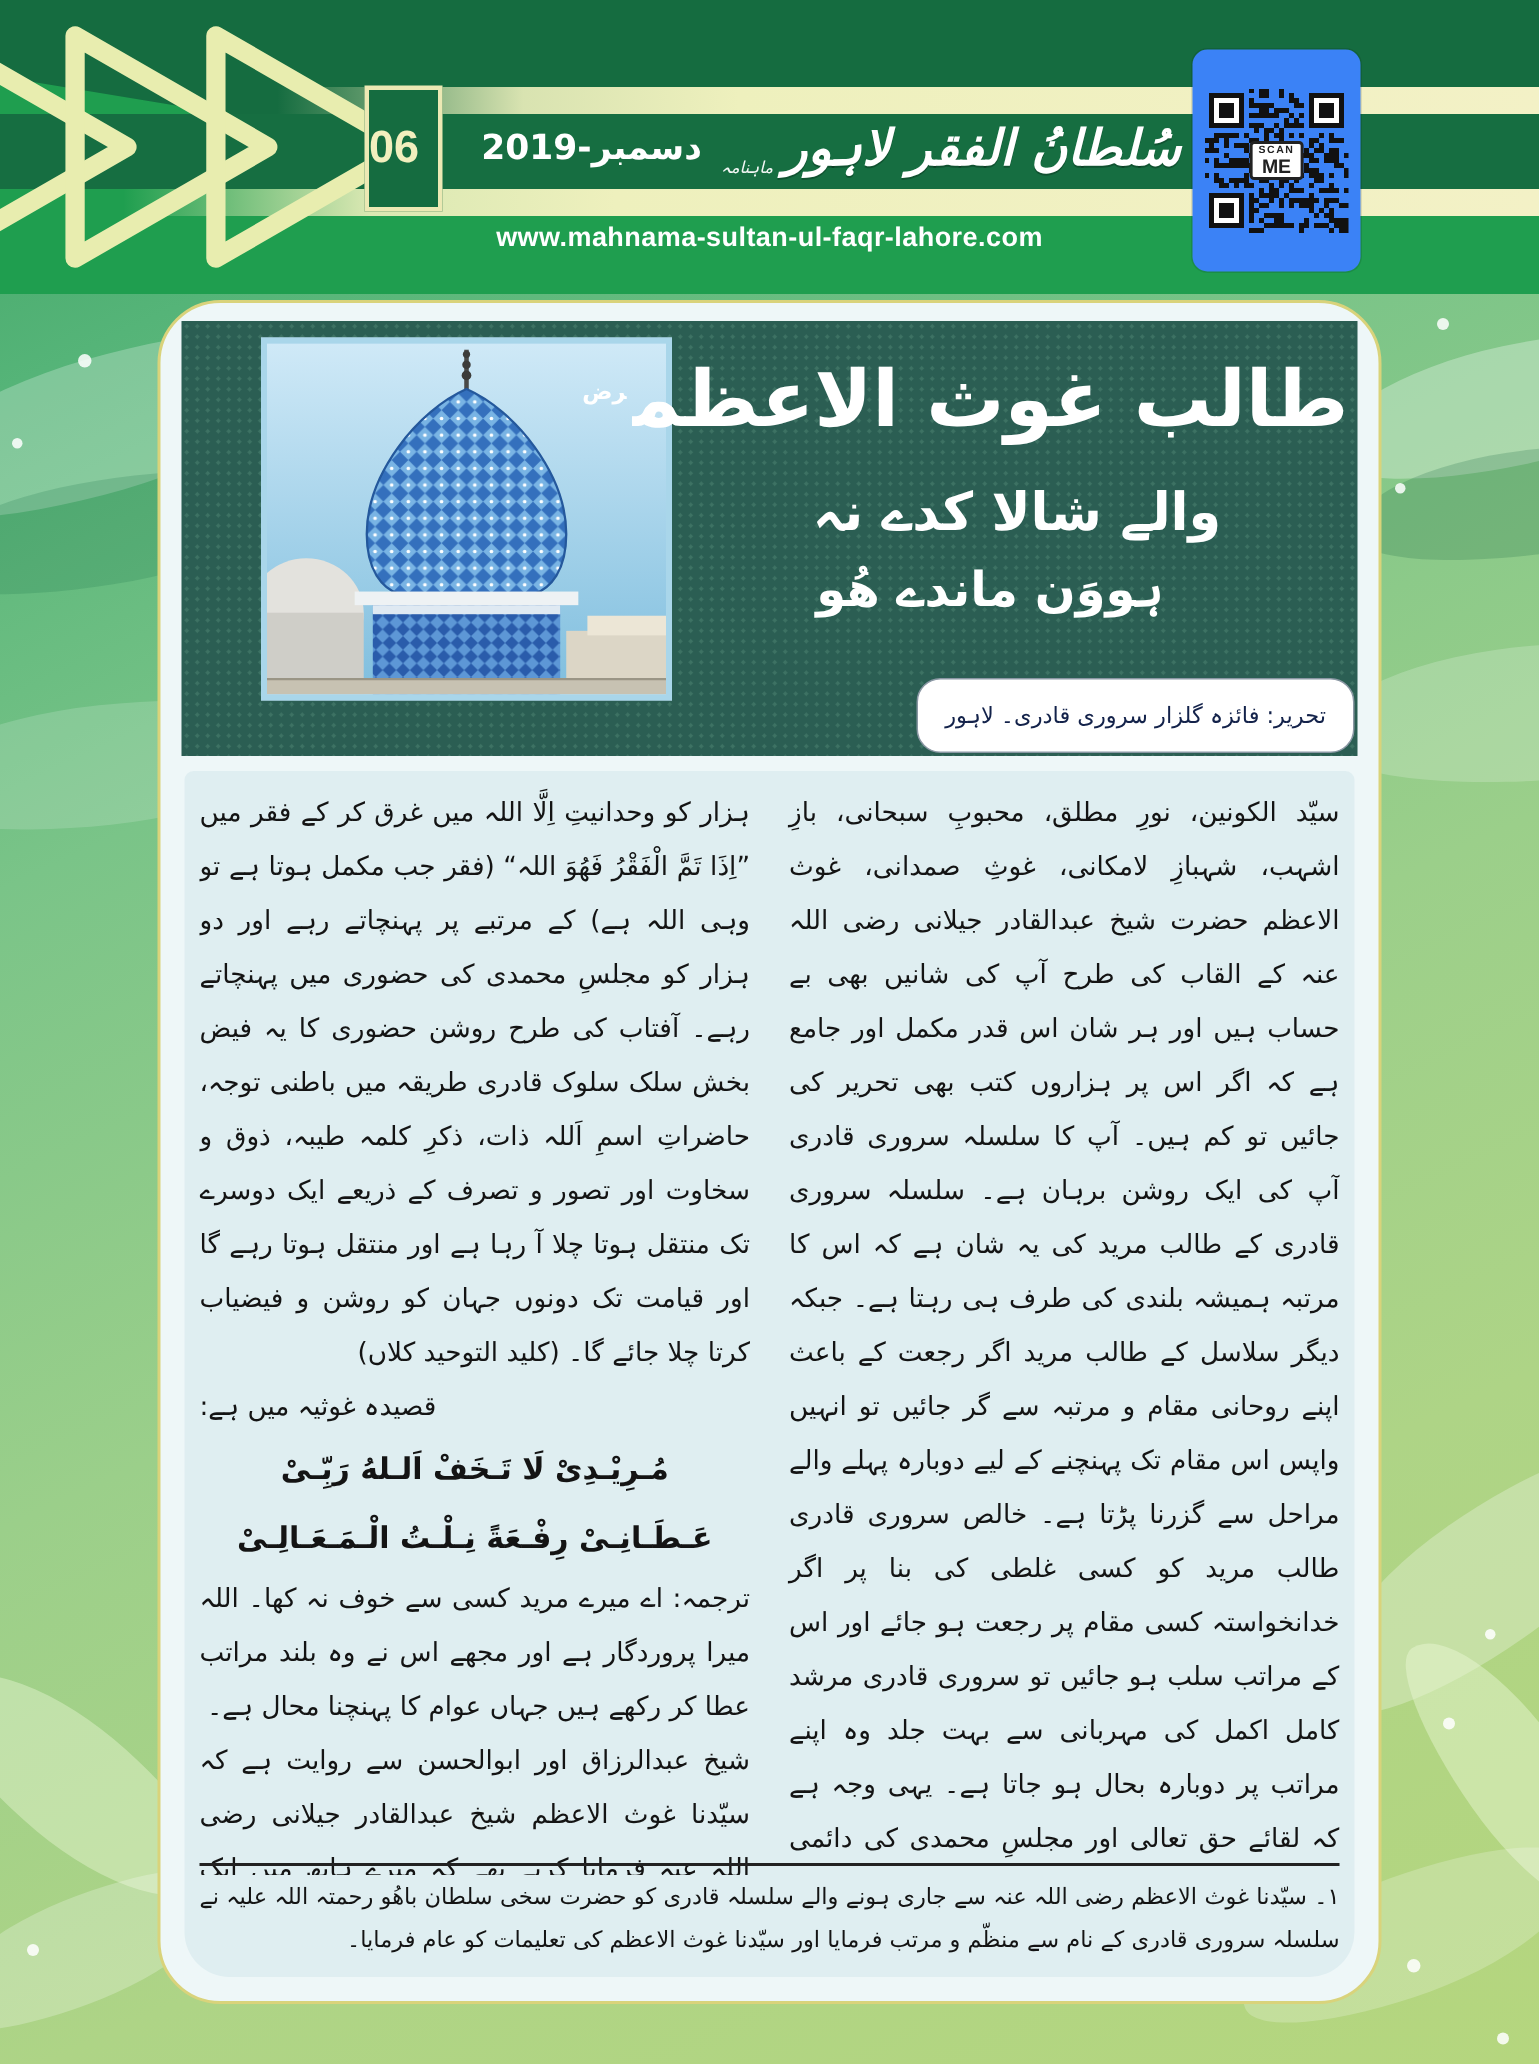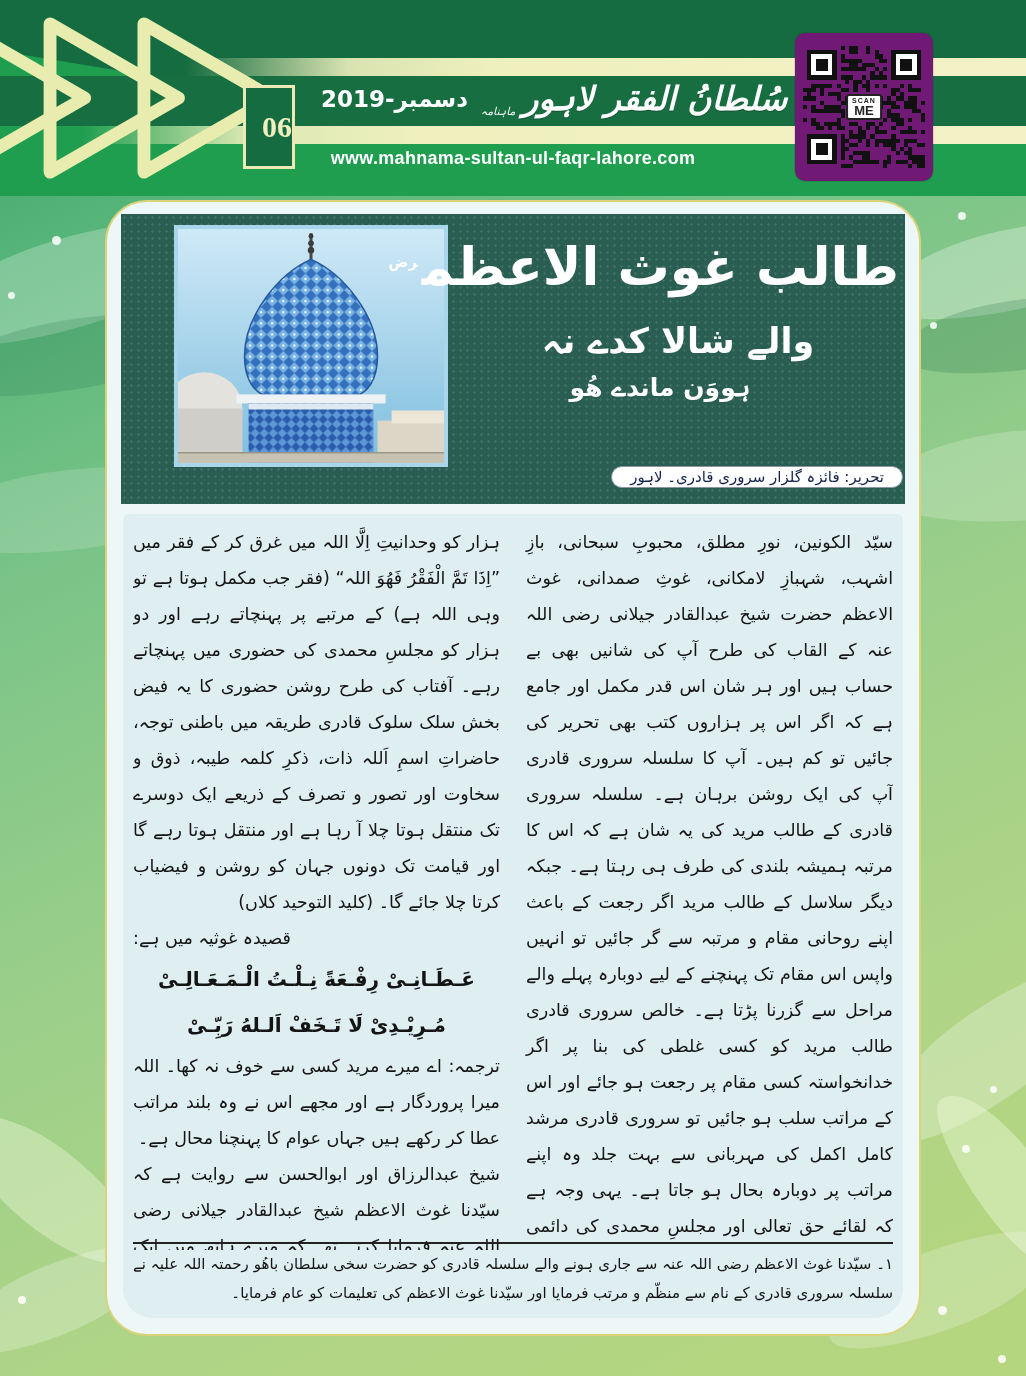--- a/index.html
+++ b/index.html
@@ -14,29 +14,29 @@
   
   .hdr{position:absolute;left:0;top:0;width:100%;height:196px;background:#1f9e4f;overflow:hidden;}
   .hdr-dark{position:absolute;inset:0;background:#156c40;
             clip-path:polygon(0 0,100% 0,100% 30%,63% 30%,30% 52%,0 26%);}
   .stripe{position:absolute;left:0;right:0;height:18px;}
   .s1{top:58px;background:linear-gradient(90deg,rgba(238,240,189,0) 18%,rgba(238,240,189,.9) 34%,#eef0bd 48%,#f3f1c6 100%);}
   .band{position:absolute;left:0;right:0;top:76px;height:50px;background:#166e41;}
   .s2{top:126px;background:linear-gradient(90deg,rgba(238,240,189,0) 8%,rgba(238,240,189,.9) 24%,#eef0bd 40%,#f3f1c6 100%);}
   .arrows{position:absolute;left:-38px;top:14px;width:352px;height:168px;}
   .pagenum{position:absolute;left:243px;top:57px;width:46px;height:78px;background:#156c40;
-           border:3px solid #ece9b4;display:flex;align-items:center;justify-content:flex-end;
-           color:#f2efbe;font-size:30px;font-weight:bold;font-family:Liberation Serif, serif;margin-top:28px;}
+           border:3px solid #ece9b4;display:flex;align-items:center;justify-content:flex-start;
+           color:#f2efbe;font-size:30px;font-weight:bold;font-family:Liberation Sans, sans-serif;}
   .hdr-date{position:absolute;left:336px;top:86px;width:132px;direction:rtl;color:#fff;
             font-weight:bold;font-size:23px;text-align:right;}
   .masthead{position:absolute;left:480px;top:68px;width:308px;height:60px;color:#fff;
             display:flex;align-items:center;justify-content:center;gap:7px;direction:ltr;font-style:italic;}
   .mh-small{font-size:11px;align-self:flex-end;margin-bottom:10px;opacity:.95;}
   .mh-big{font-size:33px;font-weight:bold;white-space:nowrap;text-shadow:0 1px 0 rgba(0,0,0,.25);}
-  .qr{position:absolute;left:795px;top:33px;width:138px;height:148px;background:#701a75;
+  .qr{position:absolute;left:795px;top:33px;width:112px;height:148px;background:#3b82f6;
       border-radius:10px;padding:8px;box-sizing:border-box;box-shadow:0 0 0 1px rgba(0,0,0,.1);}
   .qr svg{width:100%;height:100%;display:block;}
   .qr-label{position:absolute;left:50%;top:50%;transform:translate(-50%,-50%);background:#fff;
             border:2px solid #222;border-radius:3px;padding:1px 4px;text-align:center;line-height:1;
             font-family:"Liberation Sans",sans-serif;font-weight:bold;color:#222;}
   .qr-label .l1{font-size:7px;display:block;letter-spacing:1px;}
   .qr-label .l2{font-size:13px;display:block;}
   .website{position:absolute;left:0;right:0;top:148px;text-align:center;color:#fff;
            font-family:"Liberation Sans",sans-serif;font-weight:bold;font-size:18px;letter-spacing:.3px;}
 
@@ -46,23 +46,23 @@
 
   .banner{position:absolute;left:14px;right:14px;top:12px;height:290px;background-color:#2b5e53;
           background-image:radial-gradient(circle,#3d7263 1.3px,rgba(0,0,0,0) 1.4px);background-size:7px 7px;}
   .mosque{position:absolute;left:53px;top:11px;width:274px;height:242px;margin:0;
           border:4px solid #a9d6ea;background:#bfe0f2;box-sizing:border-box;overflow:hidden;}
   .mosque svg{width:100%;height:100%;display:block;}
   .titles{position:absolute;left:336px;right:6px;top:16px;color:#fff;text-align:center;direction:rtl;}
   .t1{font-size:52px;font-weight:bold;line-height:1.45;white-space:nowrap;}
   .rz{font-size:15px;vertical-align:super;margin-right:4px;}
   .t2{font-size:35px;font-weight:bold;margin-top:16px;white-space:nowrap;}
-  .t3{font-size:25px;font-weight:bold;margin-top:12px;transform:translateX(-18px);white-space:nowrap;text-align:center;}
-  .byline{position:absolute;right:2px;bottom:16px;background:#fff;border:1.5px solid #8a97a3;
-          border-radius:16px;padding:1px 18px;font-size:15px;color:#13224a;direction:rtl;white-space:nowrap;}
+  .t3{font-size:32px;font-weight:bold;margin-top:12px;transform:translateX(-18px);white-space:nowrap;text-align:center;}
+  .byline{position:absolute;right:2px;bottom:2px;background:#fff;border:1.5px solid #8a97a3;
+          border-radius:16px;padding:15px 18px;font-size:15px;color:#13224a;direction:rtl;white-space:nowrap;}
 
   .panel{position:absolute;left:16px;right:16px;top:312px;bottom:16px;background:#dfeef1;
          border-radius:6px 6px 30px 30px;}
   .columns{position:absolute;left:10px;right:10px;top:10px;height:726px;display:flex;gap:26px;
            direction:rtl;overflow:hidden;}
   .col{flex:1;min-width:0;text-align:justify;font-size:17.5px;line-height:36px;color:#141414;}
   .col p{margin:0;}
   .label{padding-left:0;padding-right:52px;text-align:left;}
   .couplet{text-align:center;font-weight:bold;font-size:20px;line-height:46px;}
   .fnote{position:absolute;left:10px;right:10px;bottom:10px;direction:rtl;}
@@ -443,22 +443,22 @@
 
     <section class="panel">
       <div class="columns">
         <div class="col">
           <p>سیّد الکونین، نورِ مطلق، محبوبِ سبحانی، بازِ اشہب، شہبازِ لامکانی، غوثِ صمدانی، غوث الاعظم حضرت شیخ عبدالقادر جیلانی رضی اللہ عنہ کے القاب کی طرح آپ کی شانیں بھی بے حساب ہیں اور ہر شان اس قدر مکمل اور جامع ہے کہ اگر اس پر ہزاروں کتب بھی تحریر کی جائیں تو کم ہیں۔ آپ کا سلسلہ سروری قادری آپ کی ایک روشن برہان ہے۔ سلسلہ سروری قادری کے طالب مرید کی یہ شان ہے کہ اس کا مرتبہ ہمیشہ بلندی کی طرف ہی رہتا ہے۔ جبکہ دیگر سلاسل کے طالب مرید اگر رجعت کے باعث اپنے روحانی مقام و مرتبہ سے گر جائیں تو انہیں واپس اس مقام تک پہنچنے کے لیے دوبارہ پہلے والے مراحل سے گزرنا پڑتا ہے۔ خالص سروری قادری طالب مرید کو کسی غلطی کی بنا پر اگر خدانخواستہ کسی مقام پر رجعت ہو جائے اور اس کے مراتب سلب ہو جائیں تو سروری قادری مرشد کامل اکمل کی مہربانی سے بہت جلد وہ اپنے مراتب پر دوبارہ بحال ہو جاتا ہے۔ یہی وجہ ہے کہ لقائے حق تعالی اور مجلسِ محمدی کی دائمی حضوری کے مراتب صرف سلسلہ سروری قادری میں ہی حاصل ہو سکتے ہیں۔</p>
 
         </div>
         <div class="col">
           <p>ہزار کو وحدانیتِ اِلَّا اللہ میں غرق کر کے فقر میں ”اِذَا تَمَّ الْفَقْرُ فَھُوَ اللہ“ (فقر جب مکمل ہوتا ہے تو وہی اللہ ہے) کے مرتبے پر پہنچاتے رہے اور دو ہزار کو مجلسِ محمدی کی حضوری میں پہنچاتے رہے۔ آفتاب کی طرح روشن حضوری کا یہ فیض بخش سلک سلوک قادری طریقہ میں باطنی توجہ، حاضراتِ اسمِ اَللہ ذات، ذکرِ کلمہ طیبہ، ذوق و سخاوت اور تصور و تصرف کے ذریعے ایک دوسرے تک منتقل ہوتا چلا آ رہا ہے اور منتقل ہوتا رہے گا اور قیامت تک دونوں جہان کو روشن و فیضیاب کرتا چلا جائے گا۔ (کلید التوحید کلاں)</p>
           <p class="label">قصیدہ غوثیہ میں ہے:</p>
+          <p class="couplet">مُـرِیْـدِیْ لَا تَـخَفْ اَلـلهُ رَبِّـیْ</p>
           <p class="couplet">عَـطَـانِـیْ رِفْـعَةً نِـلْـتُ الْـمَـعَـالِـیْ</p>
-          <p class="couplet">مُـرِیْـدِیْ لَا تَـخَفْ اَلـلهُ رَبِّـیْ</p>
           <p>ترجمہ: اے میرے مرید کسی سے خوف نہ کھا۔ اللہ میرا پروردگار ہے اور مجھے اس نے وہ بلند مراتب عطا کر رکھے ہیں جہاں عوام کا پہنچنا محال ہے۔</p>
           <p>شیخ عبدالرزاق اور ابوالحسن سے روایت ہے کہ سیّدنا غوث الاعظم شیخ عبدالقادر جیلانی رضی اللہ عنہ فرمایا کرتے تھے کہ میرے ہاتھ میں ایک کاغذ دیا گیا جس کا طول اس قدر تھا کہ جہاں تک نگاہ کام کر سکتی ہے اور اس پر اپنے دوستوں اور مریدوں کے نام جو قیامت تک میرے ساتھ اپنی نسبت کو درست رکھیں گے؛ لکھے ہوئے دیکھے۔</p>
         </div>
       </div>
 
       <footer class="fnote">
         <div class="fn-rule"></div>
         <p>۱۔ سیّدنا غوث الاعظم رضی اللہ عنہ سے جاری ہونے والے سلسلہ قادری کو حضرت سخی سلطان باھُو رحمتہ اللہ علیہ نے سلسلہ سروری قادری کے نام سے منظّم و مرتب فرمایا اور سیّدنا غوث الاعظم کی تعلیمات کو عام فرمایا۔</p>
       </footer>
     </section>

